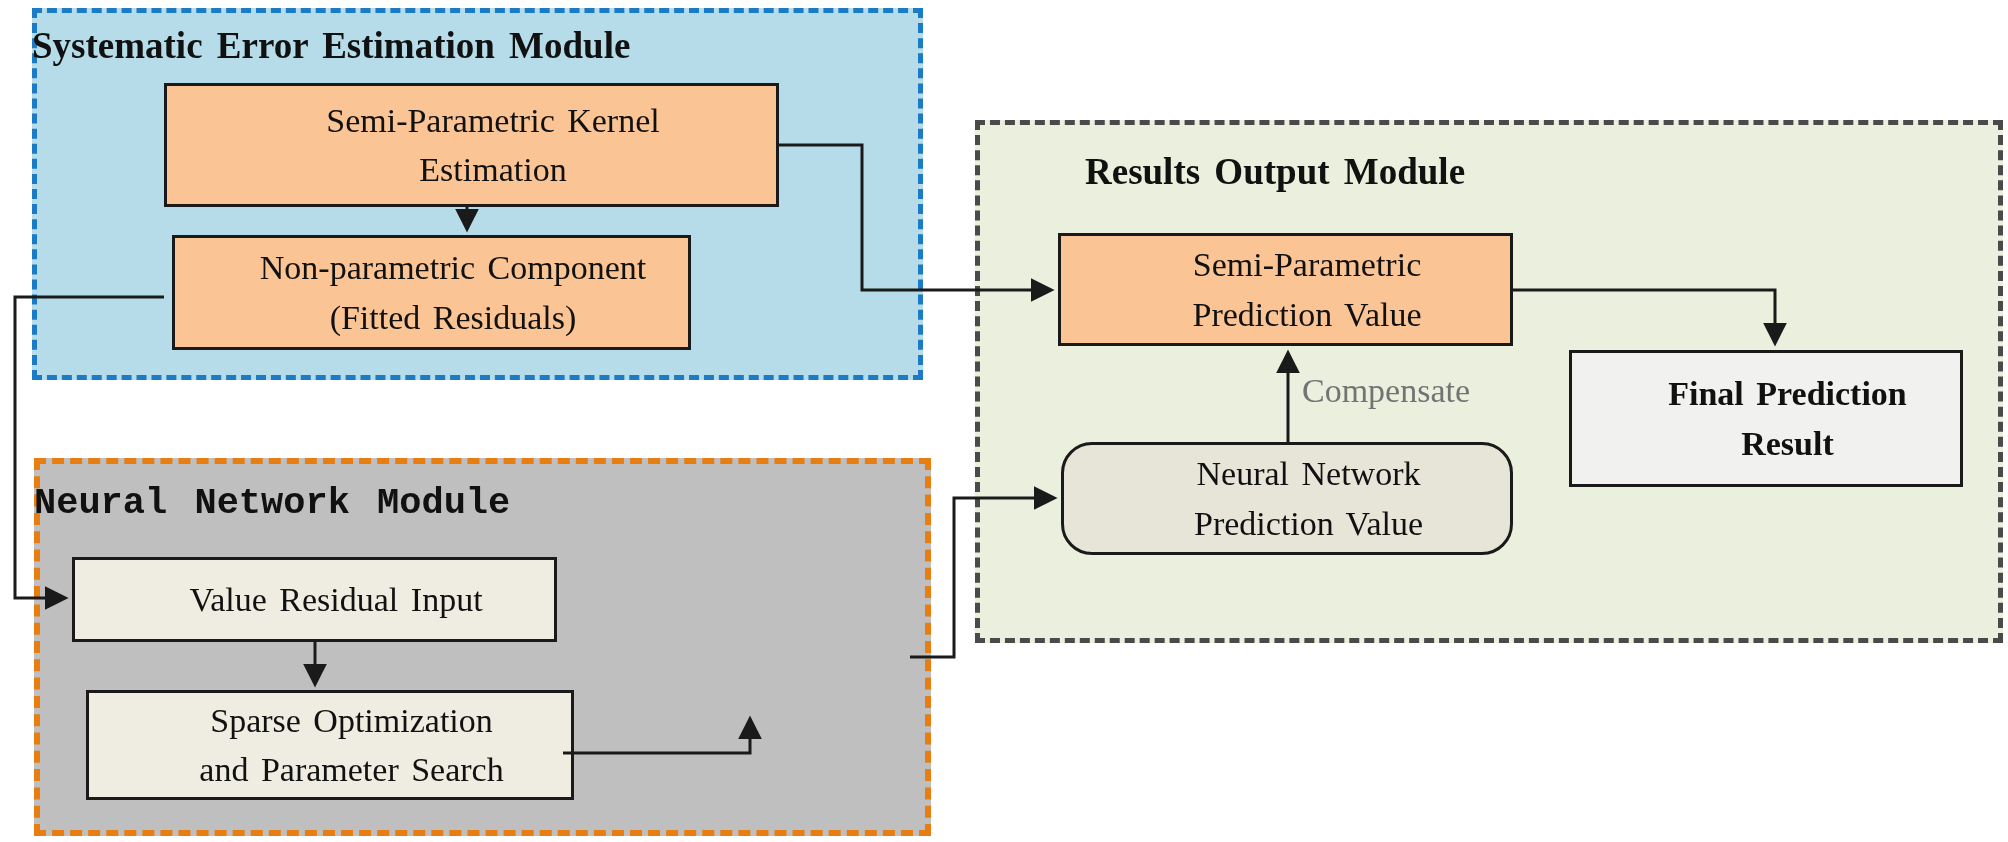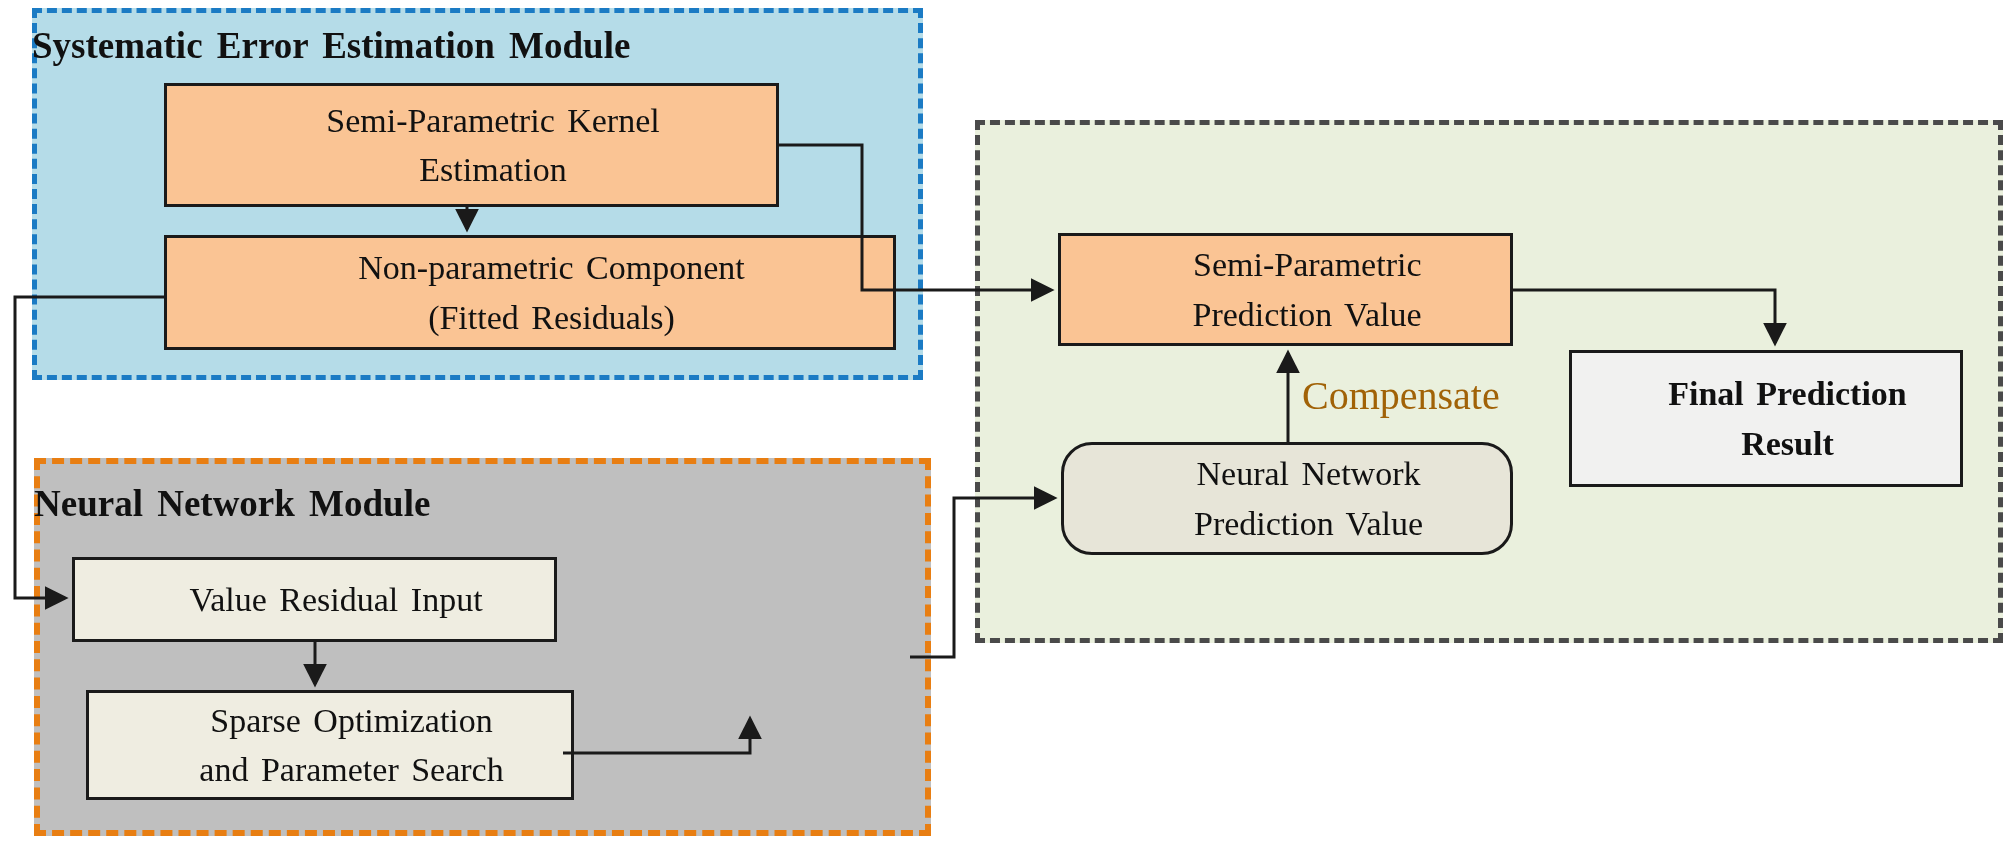--- a/index.html
+++ b/index.html
@@ -30,59 +30,60 @@
   .module-res{
     left:975px;top:120px;width:1028px;height:523px;
     background:var(--res-fill);border:5px dashed var(--res-border);
   }
   .module-title{
     position:absolute;text-align:left;
     font-weight:bold;font-size:37px;color:#111;
     word-spacing:5px;letter-spacing:0px;white-space:nowrap;
   }
   .title-sys{left:32px;top:24px;width:891px;}
-  .title-nn{left:34px;top:482px;width:845px;}
+  .title-nn{left:34px;top:482px;width:845px;font-family:Liberation Mono, monospace;}
   .title-res{left:1085px;top:150px;width:920px;}
   .node{
     position:absolute;display:flex;align-items:center;justify-content:center;
     border:3px solid var(--box-border);color:#111;
     font-size:34px;line-height:1.45;text-align:center;
     white-space:pre-line;word-spacing:4px;padding-left:43px;
   }
   .fill-peach{background:var(--peach);}
   .fill-cream{background:var(--cream);}
   .fill-cream-dark{background:var(--cream-dark);border-radius:31px;}
   .fill-light{background:var(--light);}
   .node-kernel   {left:164px;top:83px;width:615px;height:124px;}
-  .node-nonparam {left:164px;top:235px;width:732px;height:115px;}
+  .node-nonparam {left:172px;top:235px;width:519px;height:115px;}
   .node-fri      {left:72px;top:557px;width:485px;height:85px;}
   .node-sparse   {left:86px;top:690px;width:488px;height:110px;}
   .node-frp      {left:578px;top:600px;width:332px;height:112px;}
-  .node-spv      {left:1058px;top:233px;width:455px;height:113px;text-align:right;}
+  .node-spv      {left:1058px;top:233px;width:455px;height:113px;}
   .node-nnpv     {left:1061px;top:442px;width:452px;height:113px;}
   .node-final    {left:1569px;top:350px;width:394px;height:137px;font-weight:bold;}
   .annotation{
-    position:absolute;font-size:40px;color:#a16207;white-space:nowrap;
+    position:absolute;font-size:34px;color:#737373;white-space:nowrap;
   }
   .annot-compensate{left:1302px;top:372px;}
   svg.wires{position:absolute;left:0;top:0;pointer-events:none;}
   svg.wires .wire{fill:none;stroke:var(--line);stroke-width:3px;}
   svg.wires .arrowhead{fill:var(--line);}
 </style>
 </head>
 <body>
 
 <div class="stage">
 
   <div class="module module-sys"></div>
   <div class="module module-nn"></div>
   <div class="module module-res"></div>
 
   <div class="module-title title-sys">Systematic Error Estimation Module</div>
   <div class="module-title title-nn">Neural Network Module</div>
+  <div class="module-title title-res">Results Output Module</div>
 
   <div class="node fill-peach node-kernel">Semi-Parametric Kernel
 Estimation</div>
   <div class="node fill-peach node-nonparam">Non-parametric Component
 (Fitted Residuals)</div>
   <div class="node fill-cream node-fri">Value Residual Input</div>
   <div class="node fill-cream node-sparse">Sparse Optimization
 and Parameter Search</div>
   <div class="node fill-peach node-spv">Semi-Parametric
 Prediction Value</div>

